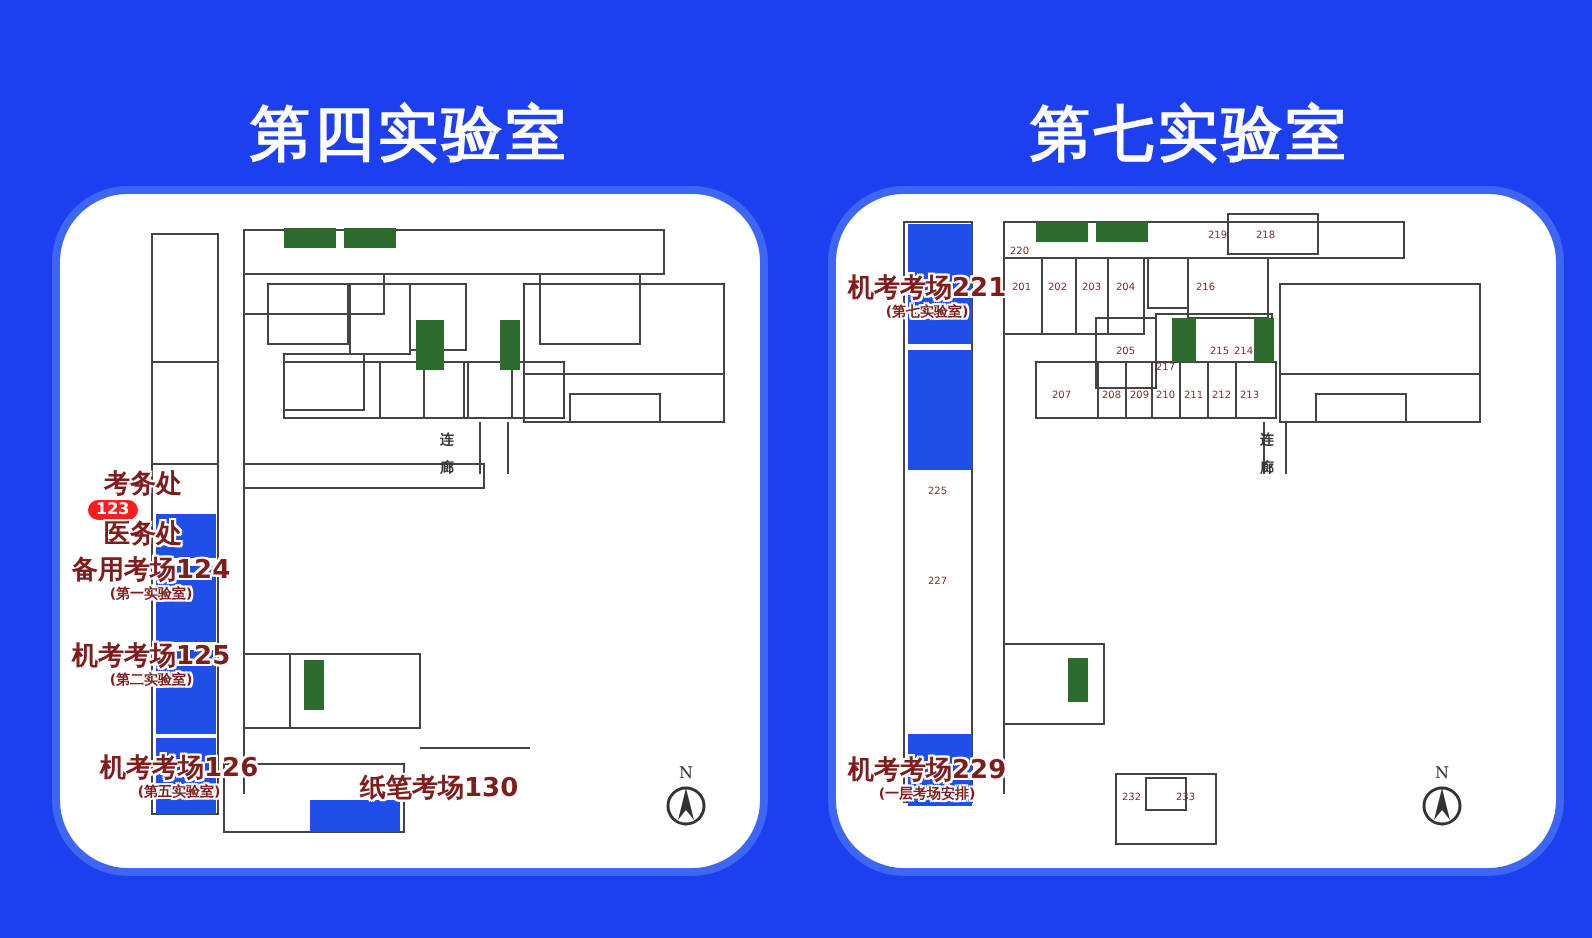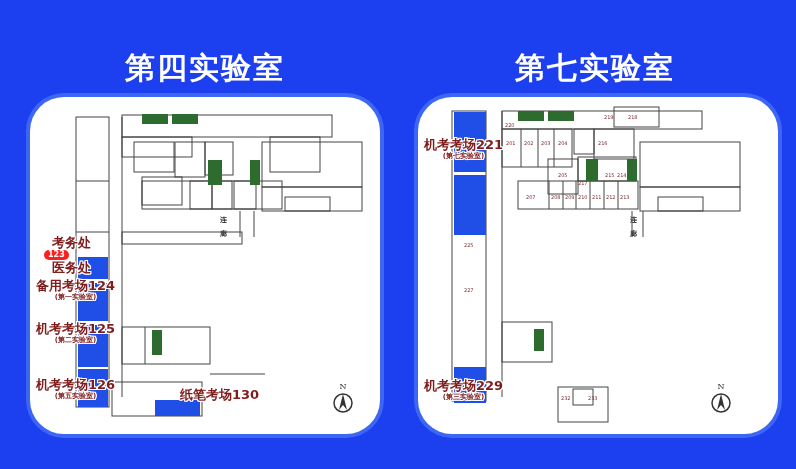--- a/index.html
+++ b/index.html
@@ -114,21 +114,21 @@
     <span class="main">医务处</span>
   </div>
   <div class="label" style="left:6px;top:181px;">
     <span class="main">备用考场124</span>
     <span class="sub">(第一实验室)</span>
   </div>
   <div class="label" style="left:6px;top:224px;">
     <span class="main">机考考场125</span>
     <span class="sub">(第二实验室)</span>
   </div>
-  <div class="label" style="left:6px;top:280px;">
+  <div class="label" style="left:20px;top:280px;">
     <span class="main">机考考场126</span>
     <span class="sub">(第五实验室)</span>
   </div>
   <div class="label" style="left:150px;top:290px;">
     <span class="main">纸笔考场130</span>
   </div>
 
   <div class="compass" style="left:301px;top:285px;">
     <span class="n">N</span>
     <svg width="24" height="24" viewBox="0 0 24 24">
@@ -209,21 +209,21 @@
   </svg>
   <div class="label" style="left:212px;top:118px;font-size:7px;color:#333;text-shadow:none;">连</div>
   <div class="label" style="left:212px;top:132px;font-size:7px;color:#333;text-shadow:none;">廊</div>
 
   <div class="label" style="left:6px;top:40px;">
     <span class="main">机考考场221</span>
     <span class="sub">(第七实验室)</span>
   </div>
   <div class="label" style="left:6px;top:281px;">
     <span class="main">机考考场229</span>
-    <span class="sub">(第三实验室)</span>
+    <span class="sub">(一层考场安排)</span>
   </div>
 
   <div class="compass" style="left:291px;top:285px;">
     <span class="n">N</span>
     <svg width="24" height="24" viewBox="0 0 24 24">
         <circle cx="12" cy="12" r="9" fill="none" stroke="#333" stroke-width="1.5"></circle>
         <path d="M12 3 L8 19 L12 14 L16 19 Z" fill="#333"></path>
       </svg>
   </div>
 </div>

